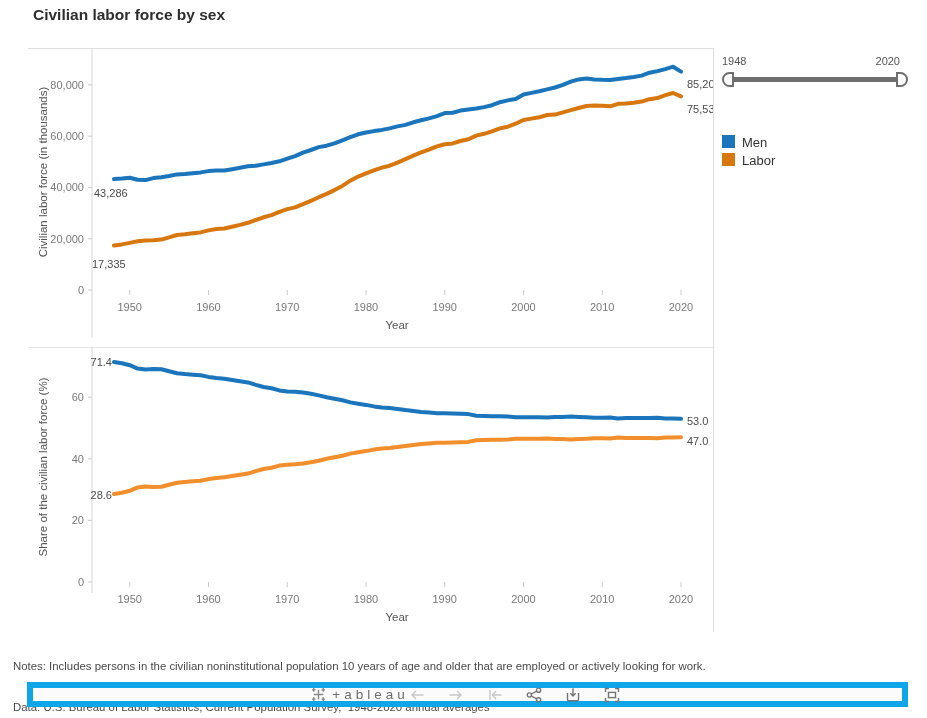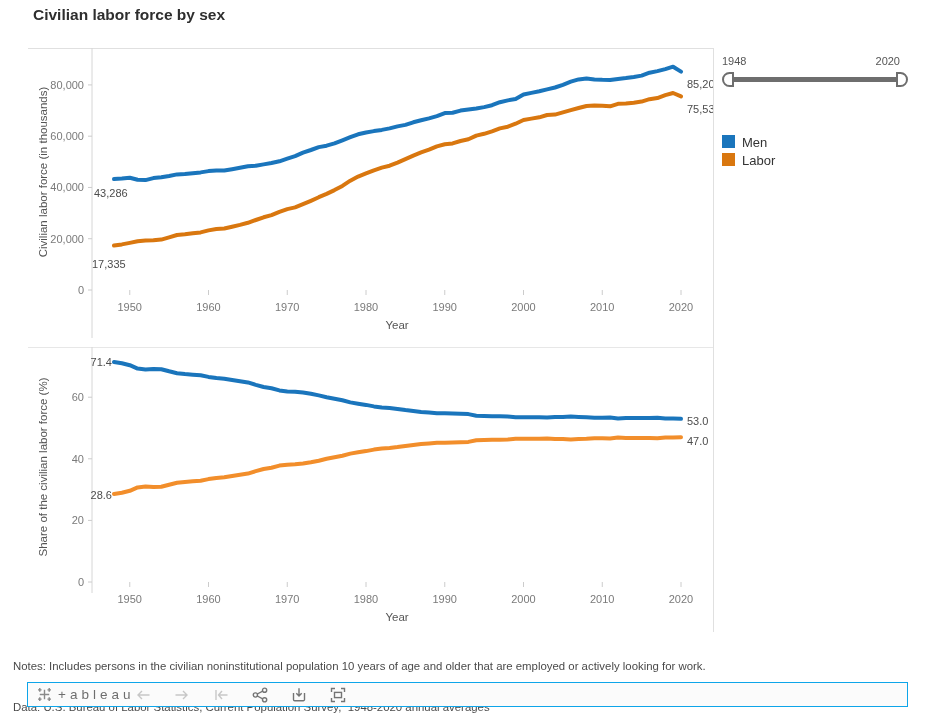--- a/index.html
+++ b/index.html
@@ -27,22 +27,22 @@
   
   .legend{position:absolute;left:722px;top:135px;}
   .legend-row{display:flex;height:18px;cursor:default;}
   .legend-swatch{width:13px;height:13px;margin-right:7px;}
   .legend-label{font-size:13px;color:#333;}
   
   .notes{position:absolute;left:13px;top:633px;font-size:11.4px;color:#4a4a4a;
          line-height:13.6px;white-space:pre-wrap;}
   
   .toolbar{position:absolute;left:27px;top:682px;width:881px;height:25px;background:#fbfbfb;
-           border:1px solid #0ea5e9;box-sizing:border-box;display:flex;align-items:center;
-           justify-content:flex-start;padding:0 12px 0 8px;}
+           border:6px solid #0ea5e9;box-sizing:border-box;display:flex;align-items:center;
+           justify-content:center;padding:0 12px 0 8px;}
   .brand{display:flex;align-items:center;color:#6e6e6e;}
   .brand-word{font-size:13.5px;letter-spacing:4px;margin-left:5px;color:#6e6e6e;}
   .tb-icons{display:flex;align-items:center;gap:22px;}
   .tb-btn{width:17px;height:17px;display:flex;align-items:center;justify-content:center;cursor:pointer;}
   .tb-btn svg{stroke-width:1.4;fill:none;}
   .tb-btn.dim svg{stroke:#c7c7c7;}
   .tb-btn.on svg{stroke:#747474;}
 </style>
 </head>
 <body>

